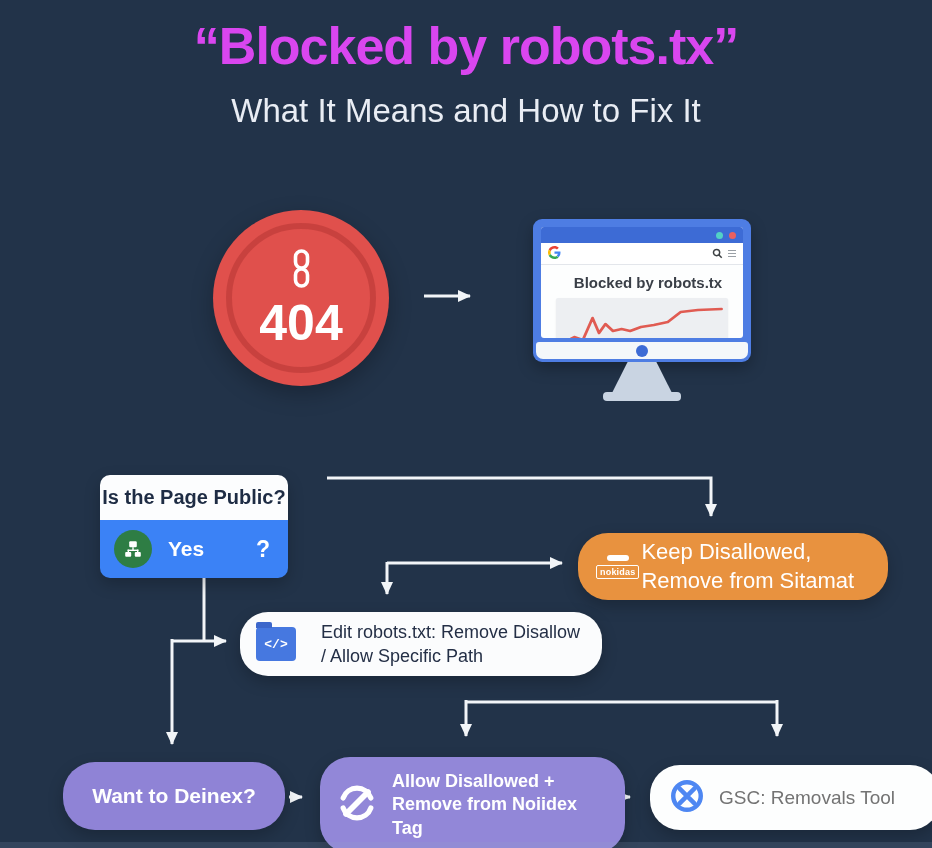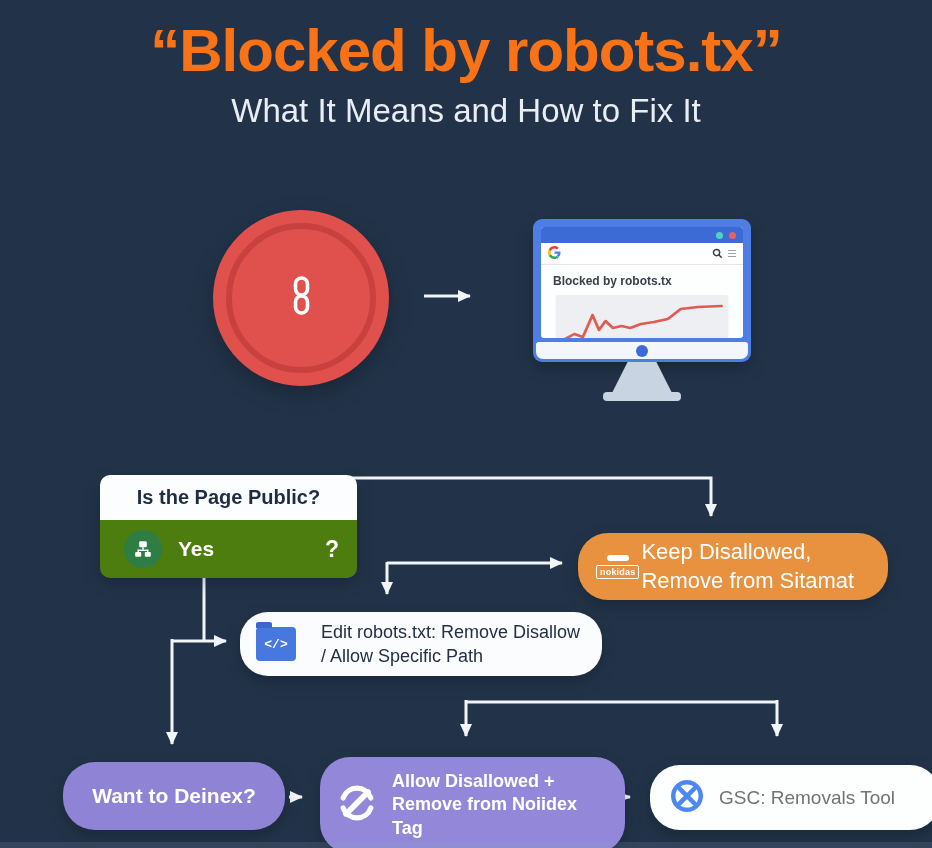--- a/index.html
+++ b/index.html
@@ -7,21 +7,21 @@
     font-family:"Liberation Sans","DejaVu Sans",sans-serif;
     background:#223349;
   }
   #stage{
     position:relative;width:932px;height:848px;overflow:hidden;
     background:#223349;
   }
   
   .title{
     position:absolute;left:0;top:16px;width:932px;text-align:center;
-    font-size:60px;font-weight:800;letter-spacing:-1px;color:#f97316;
+    font-size:52px;font-weight:800;letter-spacing:-1px;color:#d946ef;
   }
   .subtitle{
     position:absolute;left:0;top:92px;width:932px;text-align:center;
     font-size:33px;font-weight:400;color:#E9EDF4;
   }
   
   .badge{
     position:absolute;left:213px;top:210px;width:176px;height:176px;border-radius:50%;
     background:#E0504C;box-shadow:0 8px 22px rgba(0,0,0,.25);
     display:flex;flex-direction:column;align-items:center;justify-content:center;
@@ -51,21 +51,21 @@
   .dot.red{background:#E96060;}
   .toolbar{
     height:21px;background:#FFFFFF;border-bottom:1px solid #E3E6EB;
     display:flex;align-items:center;padding:0 7px;flex:0 0 auto;
   }
   .toolbar .spacer{flex:1;}
   .toolbar .right-icons{display:flex;align-items:center;gap:5px;}
   .hamburger{display:flex;flex-direction:column;gap:1.5px;}
   .hamburger i{display:block;width:8px;height:1.4px;background:#9AA0A6;}
   .page-head{
-    text-align:left;font-size:12px;font-weight:600;color:#3A3F47;
+    text-align:center;font-size:15px;font-weight:600;color:#3A3F47;
     margin-top:9px;flex:0 0 auto;margin-left:12px;
   }
   .chart-panel{
     margin:7px 15px 0 15px;height:54px;background:#EDEFF2;border-radius:2px;
     box-shadow:0 1px 2px rgba(0,0,0,.08);
   }
   .chin{
     position:absolute;left:3px;right:3px;bottom:3px;height:17px;background:#F4F7FA;
     border-radius:3px 3px 7px 7px;display:flex;align-items:center;justify-content:center;
   }
@@ -73,29 +73,29 @@
   .stand{
     position:absolute;left:612px;top:362px;width:60px;height:31px;background:#C9D4E2;
     clip-path:polygon(26% 0,74% 0,100% 100%,0 100%);
   }
   .stand-base{
     position:absolute;left:603px;top:392px;width:78px;height:9px;background:#C9D4E2;border-radius:4px;
   }
   
   .shadowed{box-shadow:0 6px 16px rgba(0,0,0,.22);}
   .decision{
-    position:absolute;left:100px;top:475px;width:257px;height:103px;border-radius:10px;
+    position:absolute;left:100px;top:475px;width:188px;height:103px;border-radius:10px;
     overflow:hidden;display:flex;flex-direction:column;
   }
   .decision .q{
     height:45px;background:#FCFDFE;display:flex;align-items:center;justify-content:center;
     font-size:20px;font-weight:700;color:#1E2C44;
   }
   .decision .a{
-    flex:1;background:#4d7c0f;display:flex;align-items:center;padding:0 18px 0 24px;
+    flex:1;background:#3b82f6;display:flex;align-items:center;padding:0 18px 0 14px;
   }
   .decision .iconwrap{
     width:38px;height:38px;border-radius:50%;background:#2E7D44;
     display:flex;align-items:center;justify-content:center;flex:0 0 auto;
   }
   .decision .yes{font-size:21px;font-weight:700;color:#fff;margin-left:16px;}
   .decision .qmark{font-size:23px;font-weight:800;color:#fff;margin-left:auto;}
   .pill{
     position:absolute;border-radius:30px;display:flex;align-items:center;
   }
@@ -170,20 +170,21 @@
     </g>
   </svg>
 
   <div class="badge">
     <span>
       <svg width="27" height="42" viewBox="0 0 27 42">
         <rect x="7.5" y="3" width="12" height="17" rx="6" fill="none" stroke="#FFFFFF" stroke-width="3.6"></rect>
         <rect x="7.5" y="21" width="12" height="17" rx="6" fill="none" stroke="#FFFFFF" stroke-width="3.6"></rect>
       </svg>
     </span>
+    <div class="code">404</div>
   </div>
 
   <div class="monitor">
     <div class="screen">
       <div class="titlebar">
         <span class="dot teal"></span>
         <span class="dot red"></span>
       </div>
       <div class="toolbar">
         <span>

